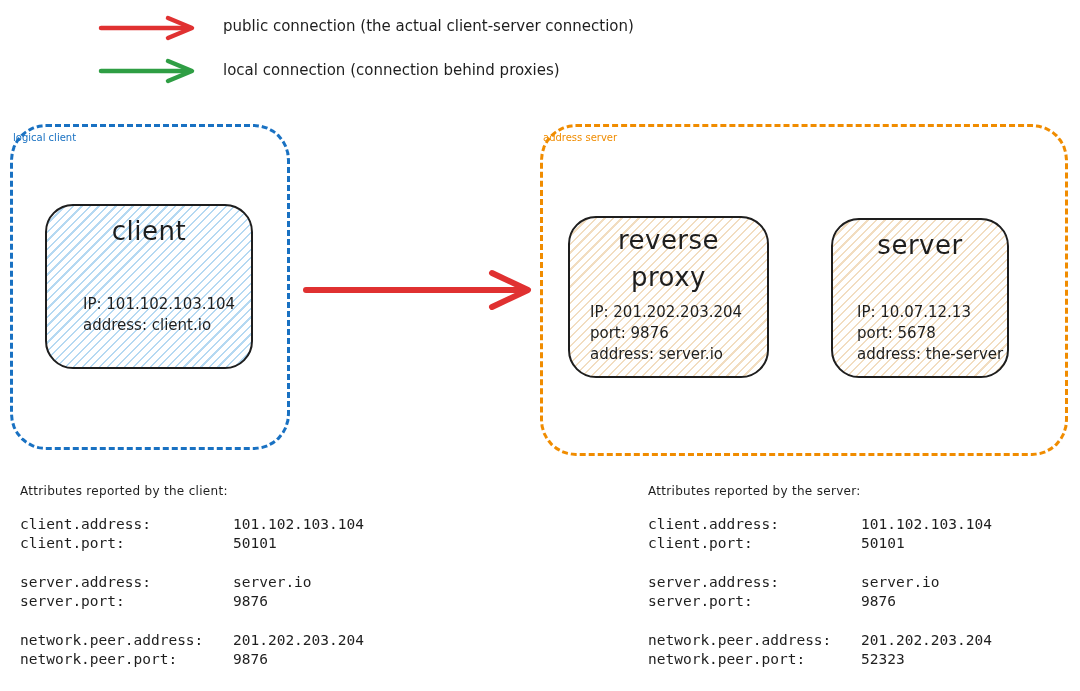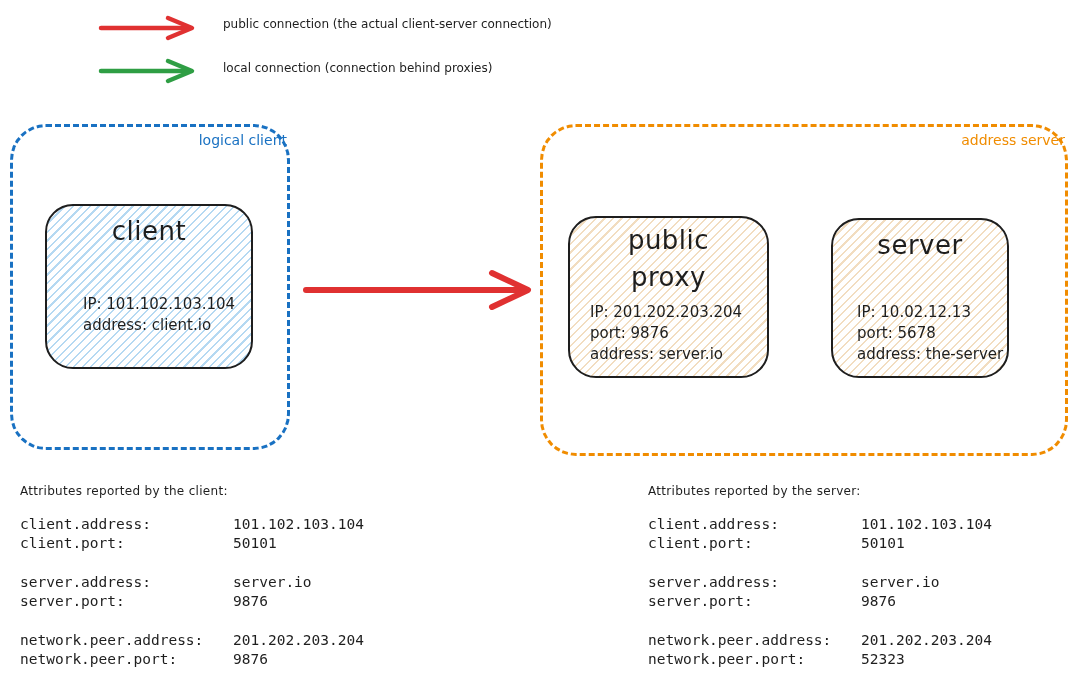--- a/index.html
+++ b/index.html
@@ -4,28 +4,28 @@
 <style>
   html,body{margin:0;padding:0;background:#ffffff;}
   .canvas{
     position:relative;width:1080px;height:691px;background:#ffffff;
     font-family:"DejaVu Sans","Liberation Sans",sans-serif;color:#1e1e1e;overflow:hidden;
   }
   
   .legend-arrow{position:absolute;left:98px;width:102px;height:26px;}
   .legend-arrow.red{top:15px;}
   .legend-arrow.green{top:58px;}
-  .legend-label{position:absolute;left:223px;font-size:12px;white-space:nowrap;}
+  .legend-label{position:absolute;left:223px;font-size:15px;white-space:nowrap;}
   .legend-label.red-l{top:17px;}
   .legend-label.green-l{top:61px;}
   
   .logical-box{position:absolute;border:3px dashed;border-radius:36px;box-sizing:border-box;}
   .logical-client{left:10px;top:124px;width:280px;height:326px;border-color:#1971c2;}
   .logical-server{left:540px;top:124px;width:528px;height:332px;border-color:#f08c00;}
-  .logical-label{position:absolute;top:5px;left:0;width:100%;text-align:right;font-size:14px;}
+  .logical-label{position:absolute;top:5px;left:0;width:100%;text-align:left;font-size:10px;}
   .logical-client .logical-label{color:#1971c2;}
   .logical-server .logical-label{color:#f08c00;}
   
   .node{position:absolute;border:2px solid #1e1e1e;border-radius:28px;box-sizing:border-box;background-color:#fff;}
   .hatch-blue{background-image:repeating-linear-gradient(135deg,#b5d9f2 0px,#b5d9f2 1.6px,transparent 1.6px,transparent 6px);}
   .hatch-cream{background-image:repeating-linear-gradient(135deg,#f2ddc0 0px,#f2ddc0 1.5px,transparent 1.5px,transparent 6px);}
   .client-node{left:32px;top:77px;width:208px;height:165px;}            
   .proxy-node{left:25px;top:89px;width:201px;height:162px;}             
   .server-node{left:288px;top:91px;width:178px;height:160px;}           
   .node-title{position:absolute;top:8px;left:0;width:100%;text-align:center;
@@ -86,32 +86,32 @@
     <g fill="none" stroke-linecap="round" stroke-linejoin="round" class="stroke-red" stroke="#e03131" stroke-width="6">
       <line x1="8" y1="24" x2="222" y2="24"></line>
       <polyline points="194,7 230,24 194,41"></polyline>
     </g>
   </svg>
 
   <div class="logical-box logical-server">
     <div class="logical-label">address server</div>
 
     <div class="node hatch-cream proxy-node">
-      <div class="node-title">public proxy</div>
+      <div class="node-title">reverse proxy</div>
       <div class="node-lines">
         <div>IP: 201.202.203.204</div>
         <div>port: 9876</div>
         <div>address: server.io</div>
       </div>
     </div>
 
     <div class="node hatch-cream server-node">
       <div class="node-title">server</div>
       <div class="node-lines">
-        <div>IP: 10.02.12.13</div>
+        <div>IP: 10.07.12.13</div>
         <div>port: 5678</div>
         <div>address: the-server</div>
       </div>
     </div>
   </div>
 
   <div class="panel panel-client">
     <div class="panel-heading">Attributes reported by the client:</div>
     <div class="attr-groups">
       <div class="attr-group">

